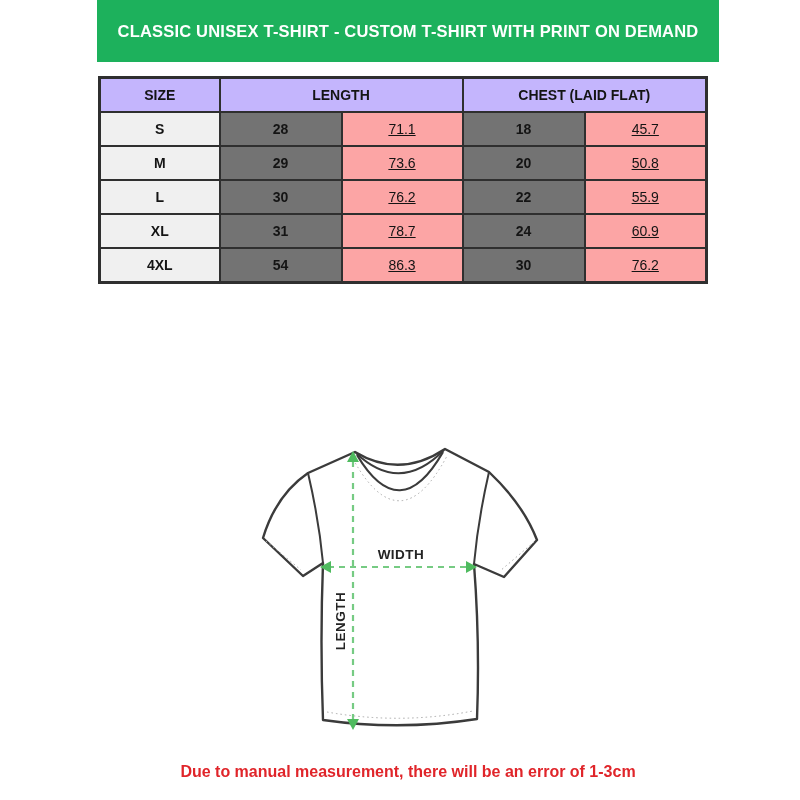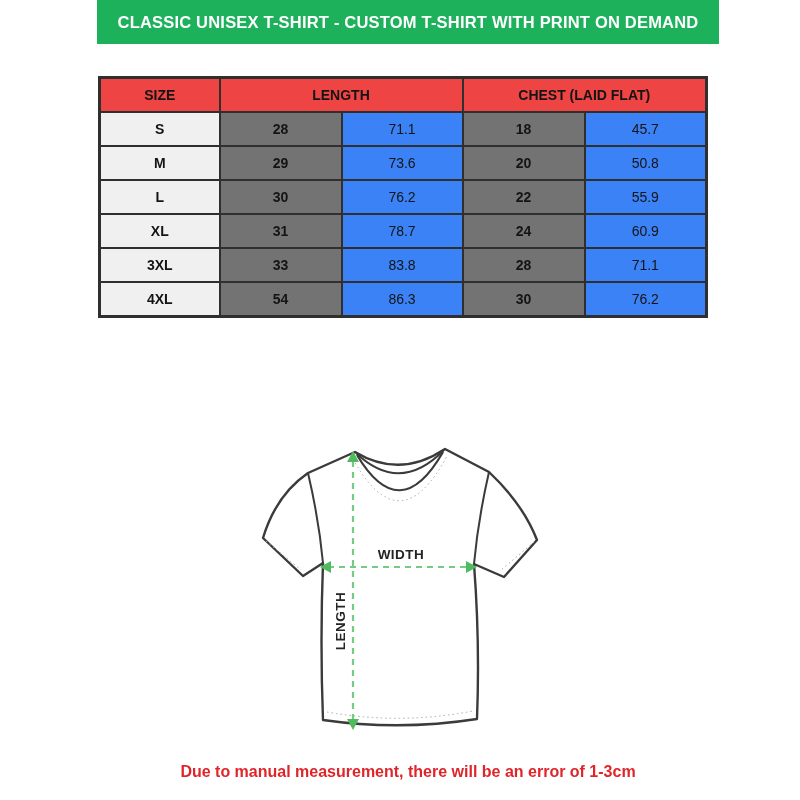--- a/index.html
+++ b/index.html
@@ -2,42 +2,42 @@
 <html><head>
 <meta charset="utf-8">
 <style>
   html,body{margin:0;padding:0;}
   body{
     width:800px;height:800px;position:relative;background:#ffffff;
     font-family:"Liberation Sans", sans-serif;overflow:hidden;
   }
   
   .banner{
-    position:absolute;left:97px;top:0;width:622px;height:44px;
+    position:absolute;left:97px;top:0;width:622px;height:62px;
     background:#1db15c;display:flex;align-items:center;justify-content:center;
   }
   .banner-title{
     color:#ffffff;font-weight:bold;font-size:16.5px;letter-spacing:.2px;
     white-space:nowrap;
   }
   
   .size-table{
     position:absolute;left:98px;top:76px;
     border-collapse:collapse;table-layout:fixed;
     border:3px solid #2f2f2f;
   }
   .size-table th,.size-table td{
     border:2px solid #2f2f2f;height:32px;padding:0;
     text-align:center;vertical-align:middle;
     font-size:14px;color:#141414;
   }
-  .size-table th{font-weight:bold;background:#ef4444;}
+  .size-table th{font-weight:bold;background:#c4b5fd;}
   .size-table td.cell-size{font-weight:bold;background:#f0f0f0;}
   .size-table td.cell-in{background:#737373;font-weight:bold;}
-  .size-table td.cell-cm{background:#3b82f6;font-weight:normal;}
+  .size-table td.cell-cm{background:#fca5a5;font-weight:normal;text-decoration:underline;}
   .col-size{width:120px;} .col-a{width:122px;} .col-b{width:121px;}
   .col-c{width:122px;} .col-d{width:122px;}
   
   .tshirt-svg{position:absolute;left:230px;top:430px;width:340px;height:330px;}
   .diagram-label{
     font-family:"Liberation Sans", sans-serif;font-weight:bold;
     font-size:13.5px;fill:#242424;letter-spacing:.5px;
   }
   
   .footer-note{
@@ -90,27 +90,20 @@
       <td class="cell-cm">55.9</td>
     </tr>
     <tr>
       <td class="cell-size">XL</td>
       <td class="cell-in">31</td>
       <td class="cell-cm">78.7</td>
       <td class="cell-in">24</td>
       <td class="cell-cm">60.9</td>
     </tr>
     <tr>
-      <td class="cell-size">3XL</td>
-      <td class="cell-in">33</td>
-      <td class="cell-cm">83.8</td>
-      <td class="cell-in">28</td>
-      <td class="cell-cm">71.1</td>
-    </tr>
-    <tr>
       <td class="cell-size">4XL</td>
       <td class="cell-in">54</td>
       <td class="cell-cm">86.3</td>
       <td class="cell-in">30</td>
       <td class="cell-cm">76.2</td>
     </tr>
   </tbody>
 </table>
 
 <svg class="tshirt-svg" viewBox="230 430 340 330">

